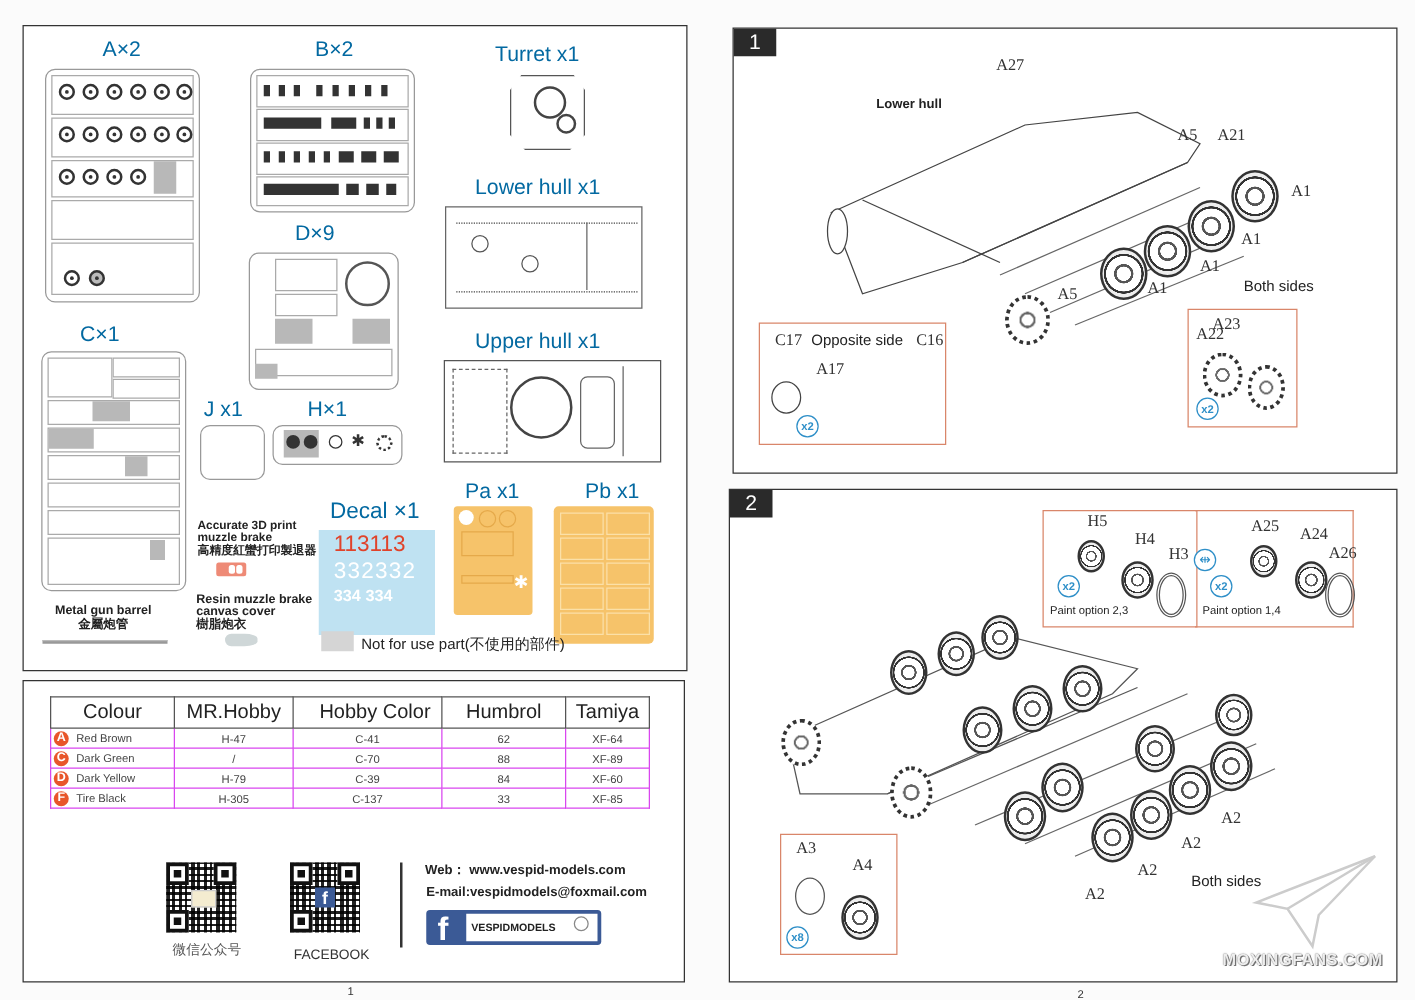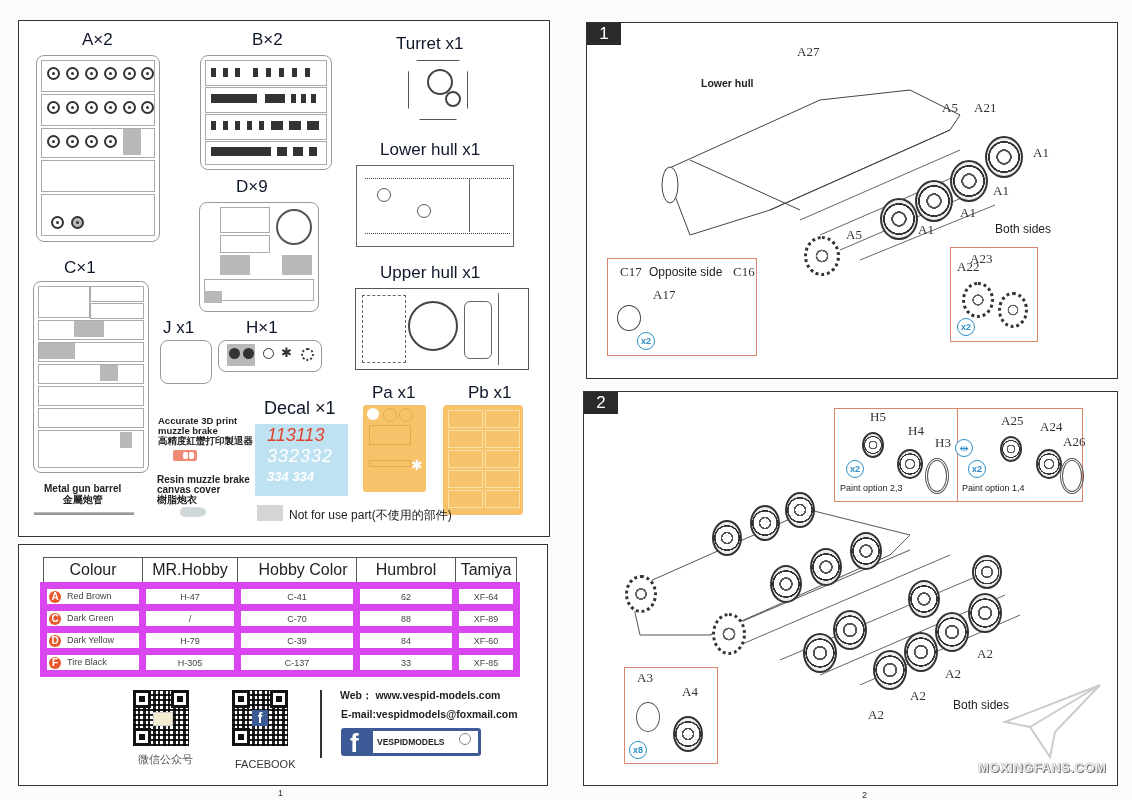--- a/index.html
+++ b/index.html
@@ -1,28 +1,28 @@
 <!DOCTYPE html>
 <html><head>
 <meta charset="utf-8">
 <style>
   html,body{margin:0;padding:0;}
   body{width:1132px;height:800px;background:#fbfbfb;position:relative;overflow:hidden;font-family:"Liberation Sans",sans-serif;color:#222;}
   .abs{position:absolute;}
   .frame{position:absolute;border:1.5px solid #333;background:#fff;}
-  .title{position:absolute;font-size:17px;color:#0f172a;white-space:nowrap;}
+  .title{position:absolute;font-size:17px;color:#0369a1;white-space:nowrap;}
   .sprue{position:absolute;border:1.5px solid #999;border-radius:8px;background:#fff;}
   .sprue .cell{position:absolute;border:1px solid #aaa;background:#fff;}
   .ring{position:absolute;width:9px;height:9px;border:2px solid #333;border-radius:50%;background:#fff;}
   .ring::after{content:"";position:absolute;left:3px;top:3px;width:3px;height:3px;border-radius:50%;background:#333;}
   .blk{position:absolute;background:#333;}
   .grey{position:absolute;background:#b8b8b8;}
   table.paint{position:absolute;left:40px;top:557px;width:480px;border-collapse:collapse;font-size:9px;}
   table.paint th{font-weight:normal;font-size:16px;border:1px solid #555;height:22px;}
-  table.paint td{border:7px solid #d946ef;height:13px;text-align:center;color:#444;}
+  table.paint td{border:1px solid #d946ef;height:13px;text-align:center;color:#444;}
   table.paint td.cname{text-align:left;padding-left:2px;}
   .badge{display:inline-block;width:12px;height:12px;border-radius:50%;background:#e8562a;color:#fff;font-size:10px;font-weight:bold;line-height:12px;text-align:center;margin-right:6px;vertical-align:middle;}
   .qr{position:absolute;width:56px;height:56px;background:
       repeating-linear-gradient(90deg,#222 0 3px,#fff 3px 5px,#222 5px 7px,#fff 7px 10px),
       repeating-linear-gradient(0deg,#222 0 2px,#fff 2px 5px);background-blend-mode:multiply;}
   .qr .eye{position:absolute;width:12px;height:12px;border:3px solid #111;background:#fff;}
   .qr .eye::after{content:"";position:absolute;left:3px;top:3px;width:6px;height:6px;background:#111;}
   .stepnum{position:absolute;width:34px;height:22px;background:#2a2a2a;color:#fff;font-size:17px;text-align:center;line-height:22px;}
   .lbl{position:absolute;font-family:"Liberation Serif",serif;font-size:13px;color:#333;white-space:nowrap;}
   .note{position:absolute;font-size:12px;color:#222;white-space:nowrap;}
@@ -177,21 +177,21 @@
 </div>
 <div class="abs" style="left:180px;top:507px;width:26px;height:10px;background:#cfd7d8;border-radius:5px 40% 40% 5px;"></div>
 
 <div class="abs" style="left:44px;top:483px;font-size:10px;font-weight:bold;line-height:11px;color:#222;text-align:center;">
   <div>Metal gun barrel</div>
   <div>金屬炮管</div>
 </div>
 <div class="abs" style="left:34px;top:512px;width:100px;height:2px;background:#999;border-top:1px solid #bbb;"></div>
 
 <div class="title" style="left:264px;top:398px;font-size:18px;">Decal ×1</div>
-<div class="abs" style="left:255px;top:424px;width:93px;height:72px;background:#bfe2f2;font-style:italic;">
+<div class="abs" style="left:255px;top:424px;width:93px;height:84px;background:#bfe2f2;">
   <div class="abs" style="left:12px;top:1px;font-size:18px;color:#e0432a;letter-spacing:0px;">113113</div>
   <div class="abs" style="left:12px;top:22px;font-size:18px;color:#fff;letter-spacing:1px;">332332</div>
   <div class="abs" style="left:12px;top:45px;font-size:13px;font-weight:bold;color:#fff;">334 334</div>
 </div>
 
 <div class="title" style="left:372px;top:383px;">Pa x1</div>
 <div class="abs" style="left:363px;top:405px;width:63px;height:87px;background:#f6c36a;border-radius:3px;">
   <div class="abs" style="left:4px;top:3px;width:12px;height:12px;border-radius:50%;background:#fff;"></div>
   <div class="abs" style="left:20px;top:3px;width:12px;height:12px;border-radius:50%;border:1px solid #e5a94a;"></div>
   <div class="abs" style="left:36px;top:3px;width:12px;height:12px;border-radius:50%;border:1px solid #e5a94a;"></div>

